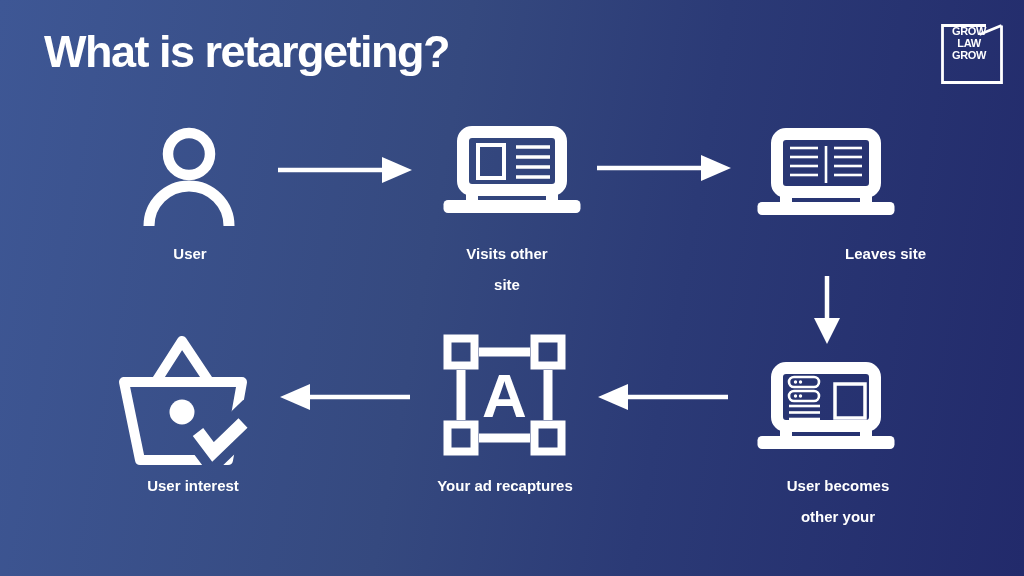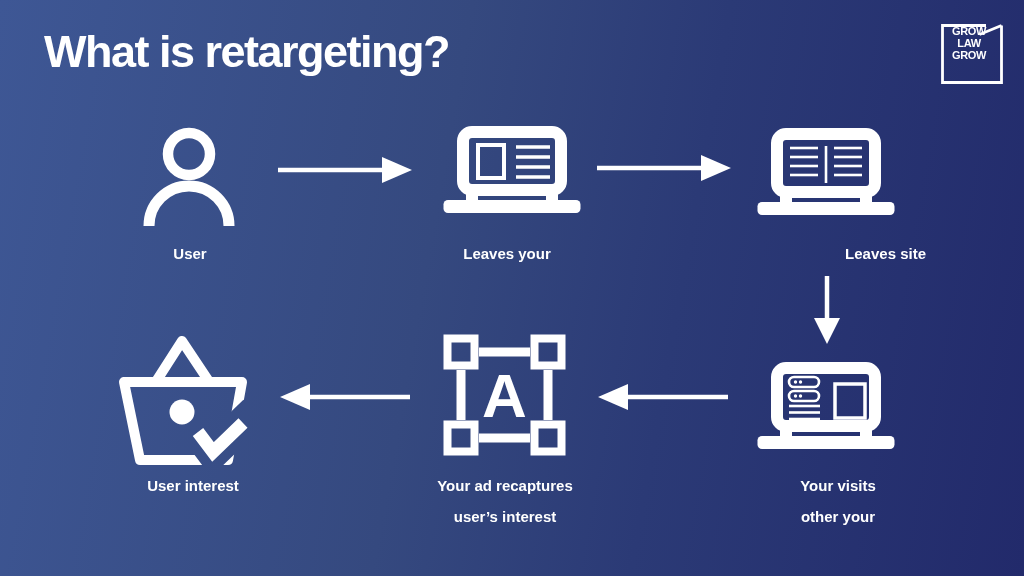--- a/index.html
+++ b/index.html
@@ -65,21 +65,22 @@
     <rect class="fillw" x="24" y="68" width="12" height="9"></rect>
     <rect class="fillw" x="104" y="68" width="12" height="9"></rect>
     <rect class="fillw" x="1.5" y="76" width="137" height="13" rx="4.5"></rect>
     <rect class="stroke" stroke-width="4" x="36" y="21" width="26" height="33"></rect>
     <line class="stroke" stroke-width="3.5" x1="74" y1="23" x2="108" y2="23"></line>
     <line class="stroke" stroke-width="3.5" x1="74" y1="33" x2="108" y2="33"></line>
     <line class="stroke" stroke-width="3.5" x1="74" y1="43" x2="108" y2="43"></line>
     <line class="stroke" stroke-width="3.5" x1="74" y1="53" x2="108" y2="53"></line>
   </svg>
   <div class="abs step-label" style="left:407px;top:238px;width:200px;">
-    <div>Leaves your</div>
+    <div>Visits other</div>
+    <div>site</div>
   </div>
 
   <svg class="abs" style="left:597px;top:155px;" width="134" height="26" viewBox="0 0 134 26">
     <line class="stroke" stroke-width="4.5" x1="0" y1="13" x2="106" y2="13"></line>
     <polygon class="fillw" points="104,0 134,13 104,26"></polygon>
   </svg>
 
   <svg class="abs" style="left:756px;top:126px;" width="140" height="92" viewBox="0 0 140 92">
     <rect class="stroke" stroke-width="12" x="21" y="8" width="98" height="58" rx="9"></rect>
     <rect class="fillw" x="24" y="68" width="12" height="9"></rect>
@@ -115,21 +116,21 @@
     <circle class="fillw" cx="44.5" cy="22" r="1.7"></circle>
     <rect class="stroke" stroke-width="2.6" x="33" y="31" width="30" height="10" rx="5"></rect>
     <circle class="fillw" cx="39.5" cy="36" r="1.7"></circle>
     <circle class="fillw" cx="44.5" cy="36" r="1.7"></circle>
     <line class="stroke" stroke-width="2.6" x1="33" y1="46" x2="64" y2="46"></line>
     <line class="stroke" stroke-width="2.6" x1="33" y1="52.5" x2="64" y2="52.5"></line>
     <line class="stroke" stroke-width="2.6" x1="33" y1="59" x2="64" y2="59"></line>
     <rect class="stroke" stroke-width="3.5" x="79" y="24" width="30" height="34"></rect>
   </svg>
   <div class="abs step-label" style="left:738px;top:470px;width:200px;">
-    <div>Your visits</div>
+    <div>User becomes</div>
     <div>other your</div>
   </div>
 
   <svg class="abs" style="left:598px;top:384px;" width="130" height="26" viewBox="0 0 130 26">
     <line class="stroke" stroke-width="4.5" x1="26" y1="13" x2="130" y2="13"></line>
     <polygon class="fillw" points="30,0 0,13 30,26"></polygon>
   </svg>
 
   <svg class="abs" style="left:438px;top:330px;" width="140" height="130" viewBox="0 0 140 130">
     <defs>
@@ -143,21 +144,20 @@
     </defs>
     <rect class="stroke" stroke-width="9" x="23" y="22" width="87" height="86" mask="url(#admask)"></rect>
     <rect class="stroke" stroke-width="8" x="9.5" y="8.5" width="27" height="27"></rect>
     <rect class="stroke" stroke-width="8" x="96.5" y="8.5" width="27" height="27"></rect>
     <rect class="stroke" stroke-width="8" x="9.5" y="94.5" width="27" height="27"></rect>
     <rect class="stroke" stroke-width="8" x="96.5" y="94.5" width="27" height="27"></rect>
     <text x="66.5" y="87" text-anchor="middle" fill="#ffffff" style="font-family:'Liberation Sans',sans-serif;font-weight:bold;font-size:62px;">A</text>
   </svg>
   <div class="abs step-label" style="left:355px;top:470px;width:300px;">
     <div>Your ad recaptures</div>
-    <div>user’s interest</div>
   </div>
 
   <svg class="abs" style="left:280px;top:384px;" width="130" height="26" viewBox="0 0 130 26">
     <line class="stroke" stroke-width="4.5" x1="26" y1="13" x2="130" y2="13"></line>
     <polygon class="fillw" points="30,0 0,13 30,26"></polygon>
   </svg>
 
   <svg class="abs" style="left:118px;top:334px;" width="132" height="132" viewBox="0 0 132 132">
     <defs>
       <mask id="bmask">

